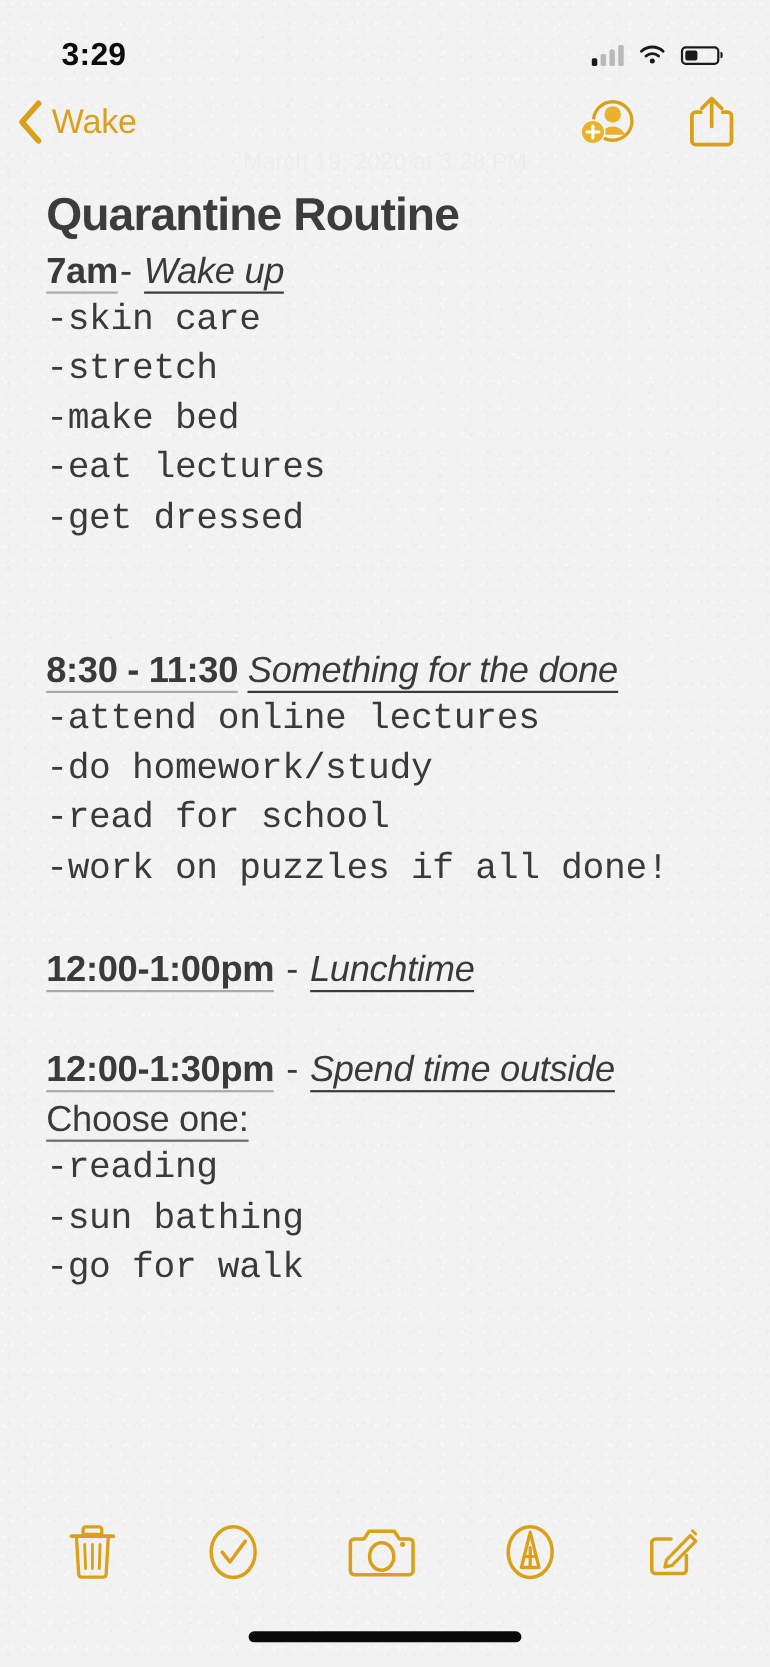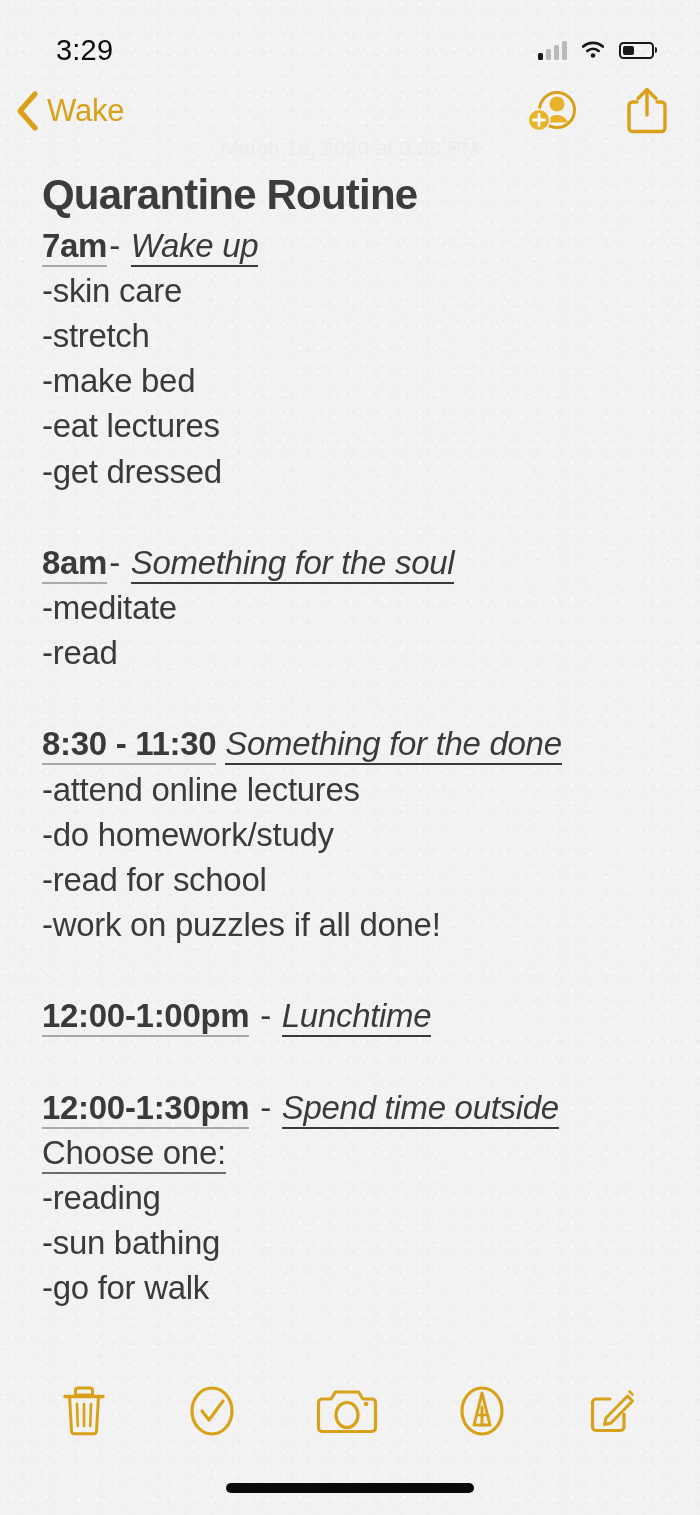--- a/index.html
+++ b/index.html
@@ -39,21 +39,21 @@
   
   #status-bar {
     height: 78px;
     display: flex;
     align-items: center;
     justify-content: space-between;
     padding: 22px 46px 0 56px;
   }
   #status-time {
     font-size: 29px;
-    font-weight: 400;
+    font-weight: 700;
     color: #0c0c0c;
     letter-spacing: .2px;
   }
   #status-right {
     display: flex;
     align-items: center;
     gap: 13px;
   }
   .signal-bars { display: flex; align-items: flex-end; gap: 3px; height: 20px; }
   .signal-bars i { display: block; width: 5px; border-radius: 1.5px; background: #b9b9b9; }
@@ -165,20 +165,21 @@
     border-bottom: 2px solid #6c6c6c;
     padding-bottom: 1px;
   }
 
   .item {
     font-size: 33px;
     line-height: 1.37;
     color: #3a3a3a;
     letter-spacing: -.3px;
     white-space: nowrap;
+    font-family: Liberation Mono, monospace;
   }
 
   
   #bottom-toolbar {
     position: absolute;
     left: 0; right: 0;
     bottom: 64px;
     height: 80px;
     display: flex;
     align-items: center;
@@ -267,27 +268,20 @@
       </div>
       <div class="item">-skin care</div>
       <div class="item">-stretch</div>
       <div class="item">-make bed</div>
       <div class="item">-eat lectures</div>
       <div class="item">-get dressed</div>
     </div>
 
     <div class="spacer"></div>
 
-    <div class="block">
-      <div class="heading">
-        <span class="time">8am</span><span class="dash">-</span> <span class="subject">Something for the soul</span>
-      </div>
-      <div class="item">-meditate</div>
-      <div class="item">-read</div>
-    </div>
 
     <div class="spacer"></div>
 
     <div class="block">
       <div class="heading">
         <span class="time">8:30 - 11:30</span> <span class="subject">Something for the done</span>
       </div>
       <div class="item">-attend online lectures</div>
       <div class="item">-do homework/study</div>
       <div class="item">-read for school</div>

